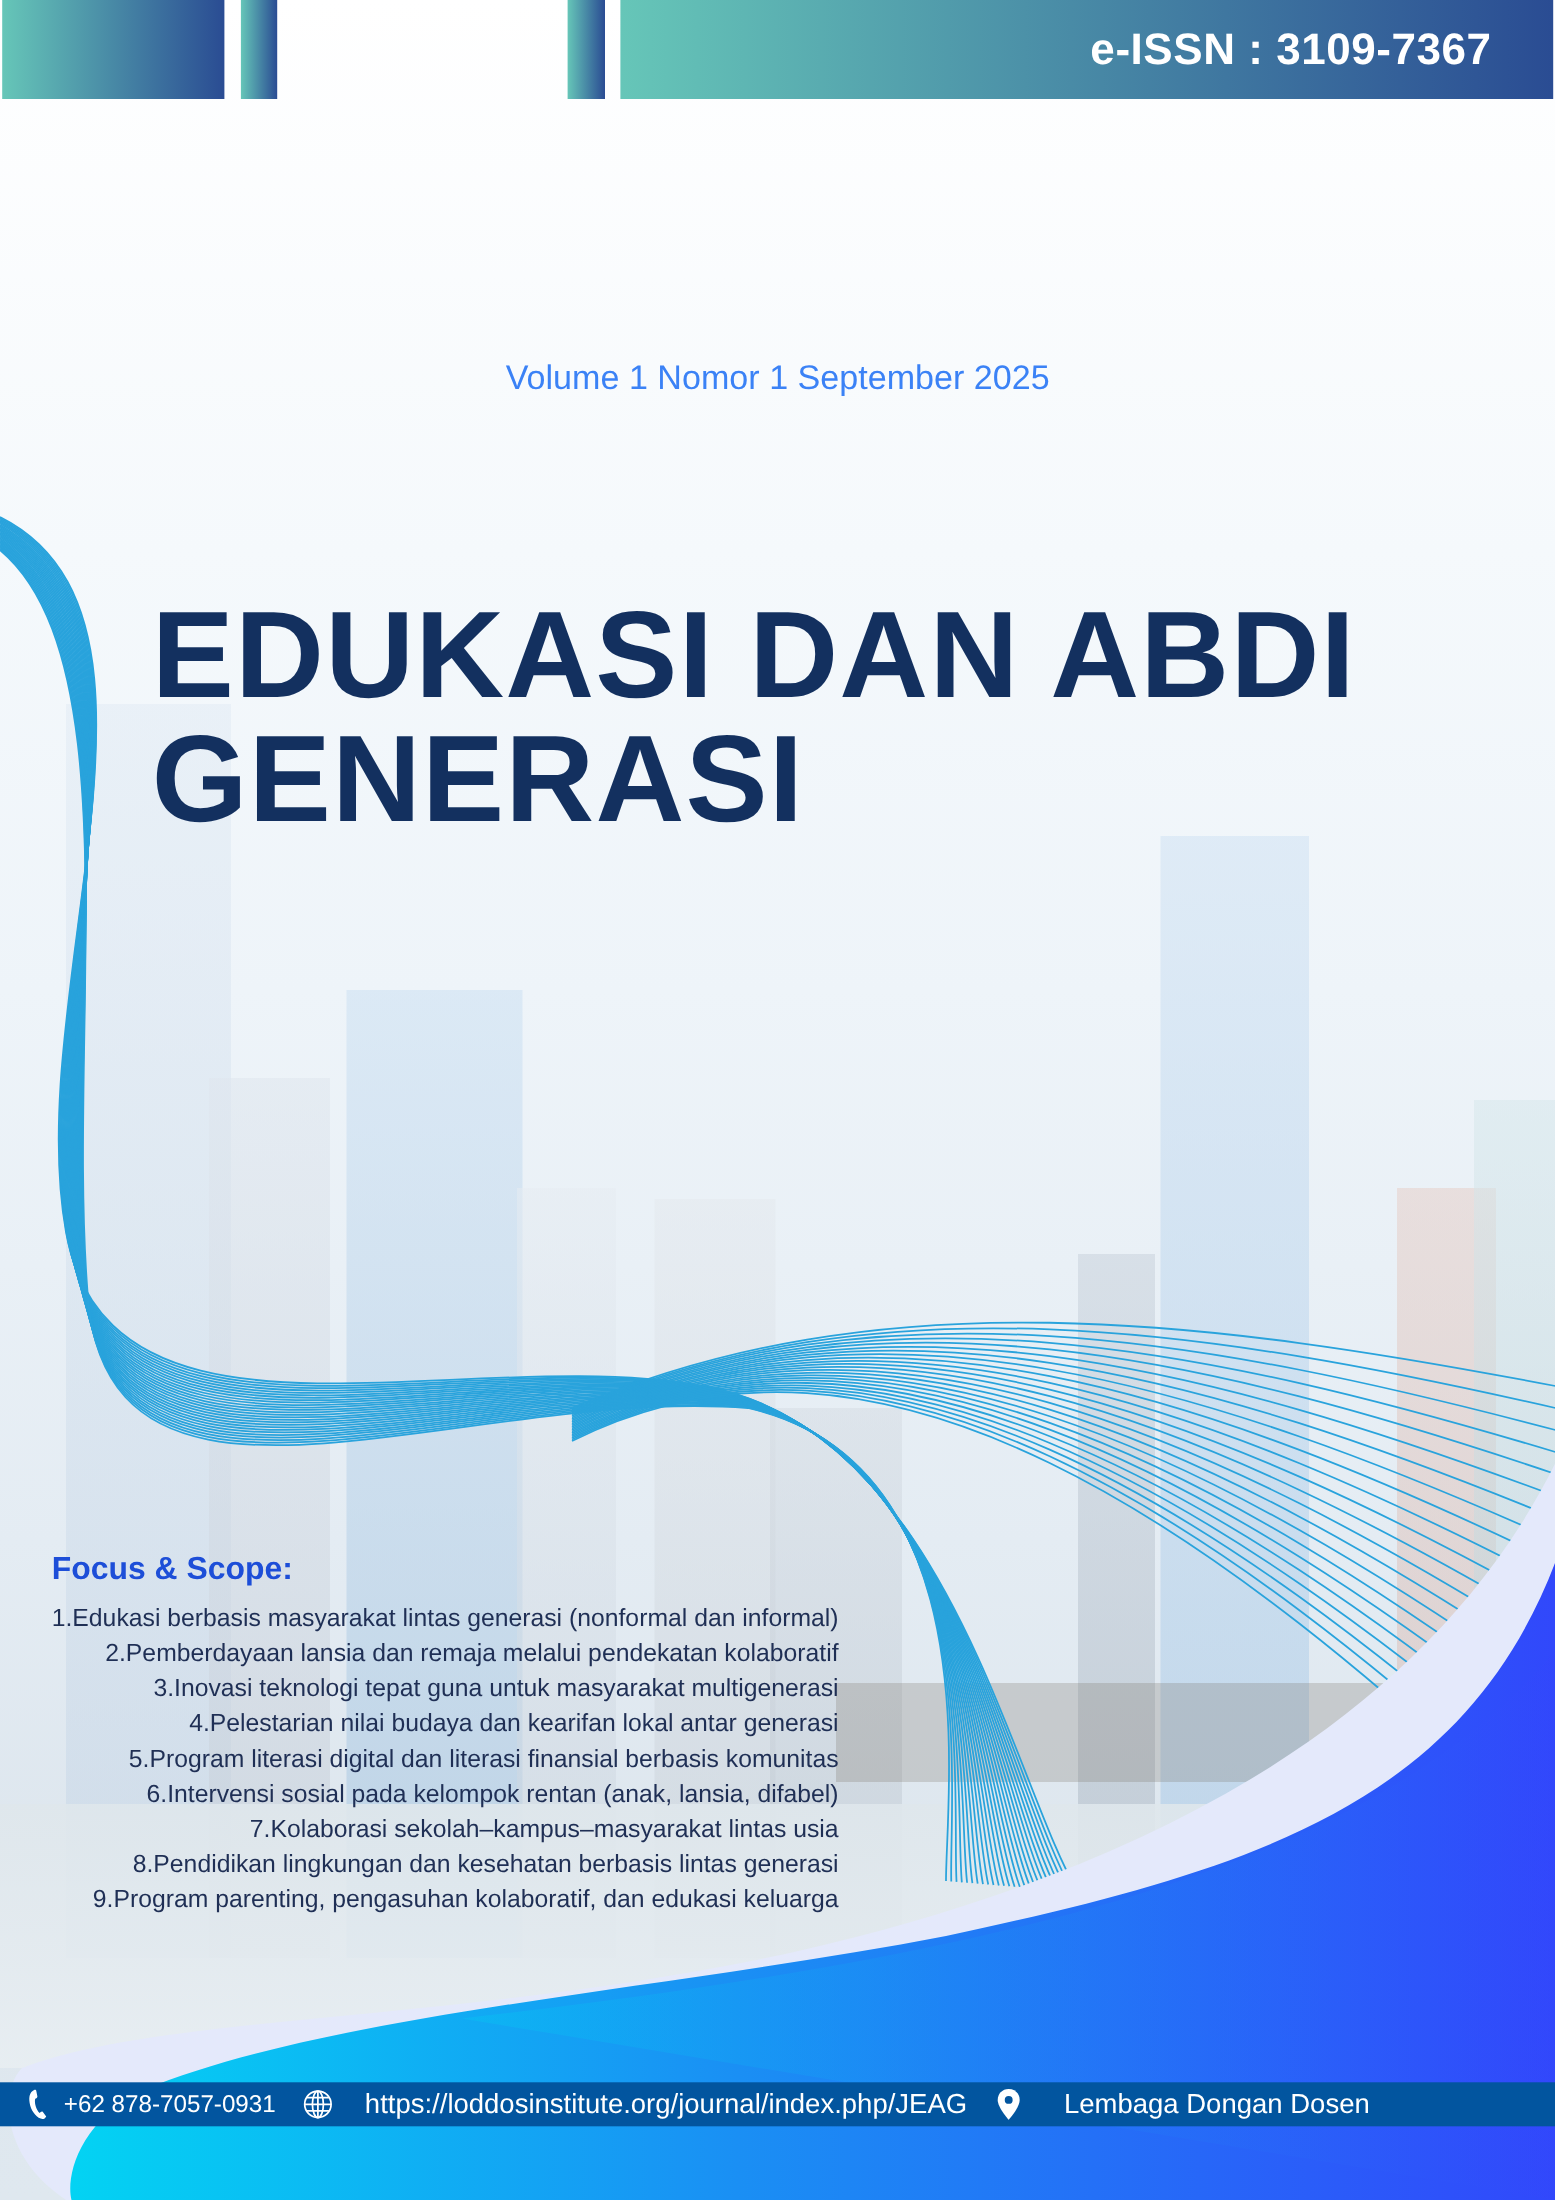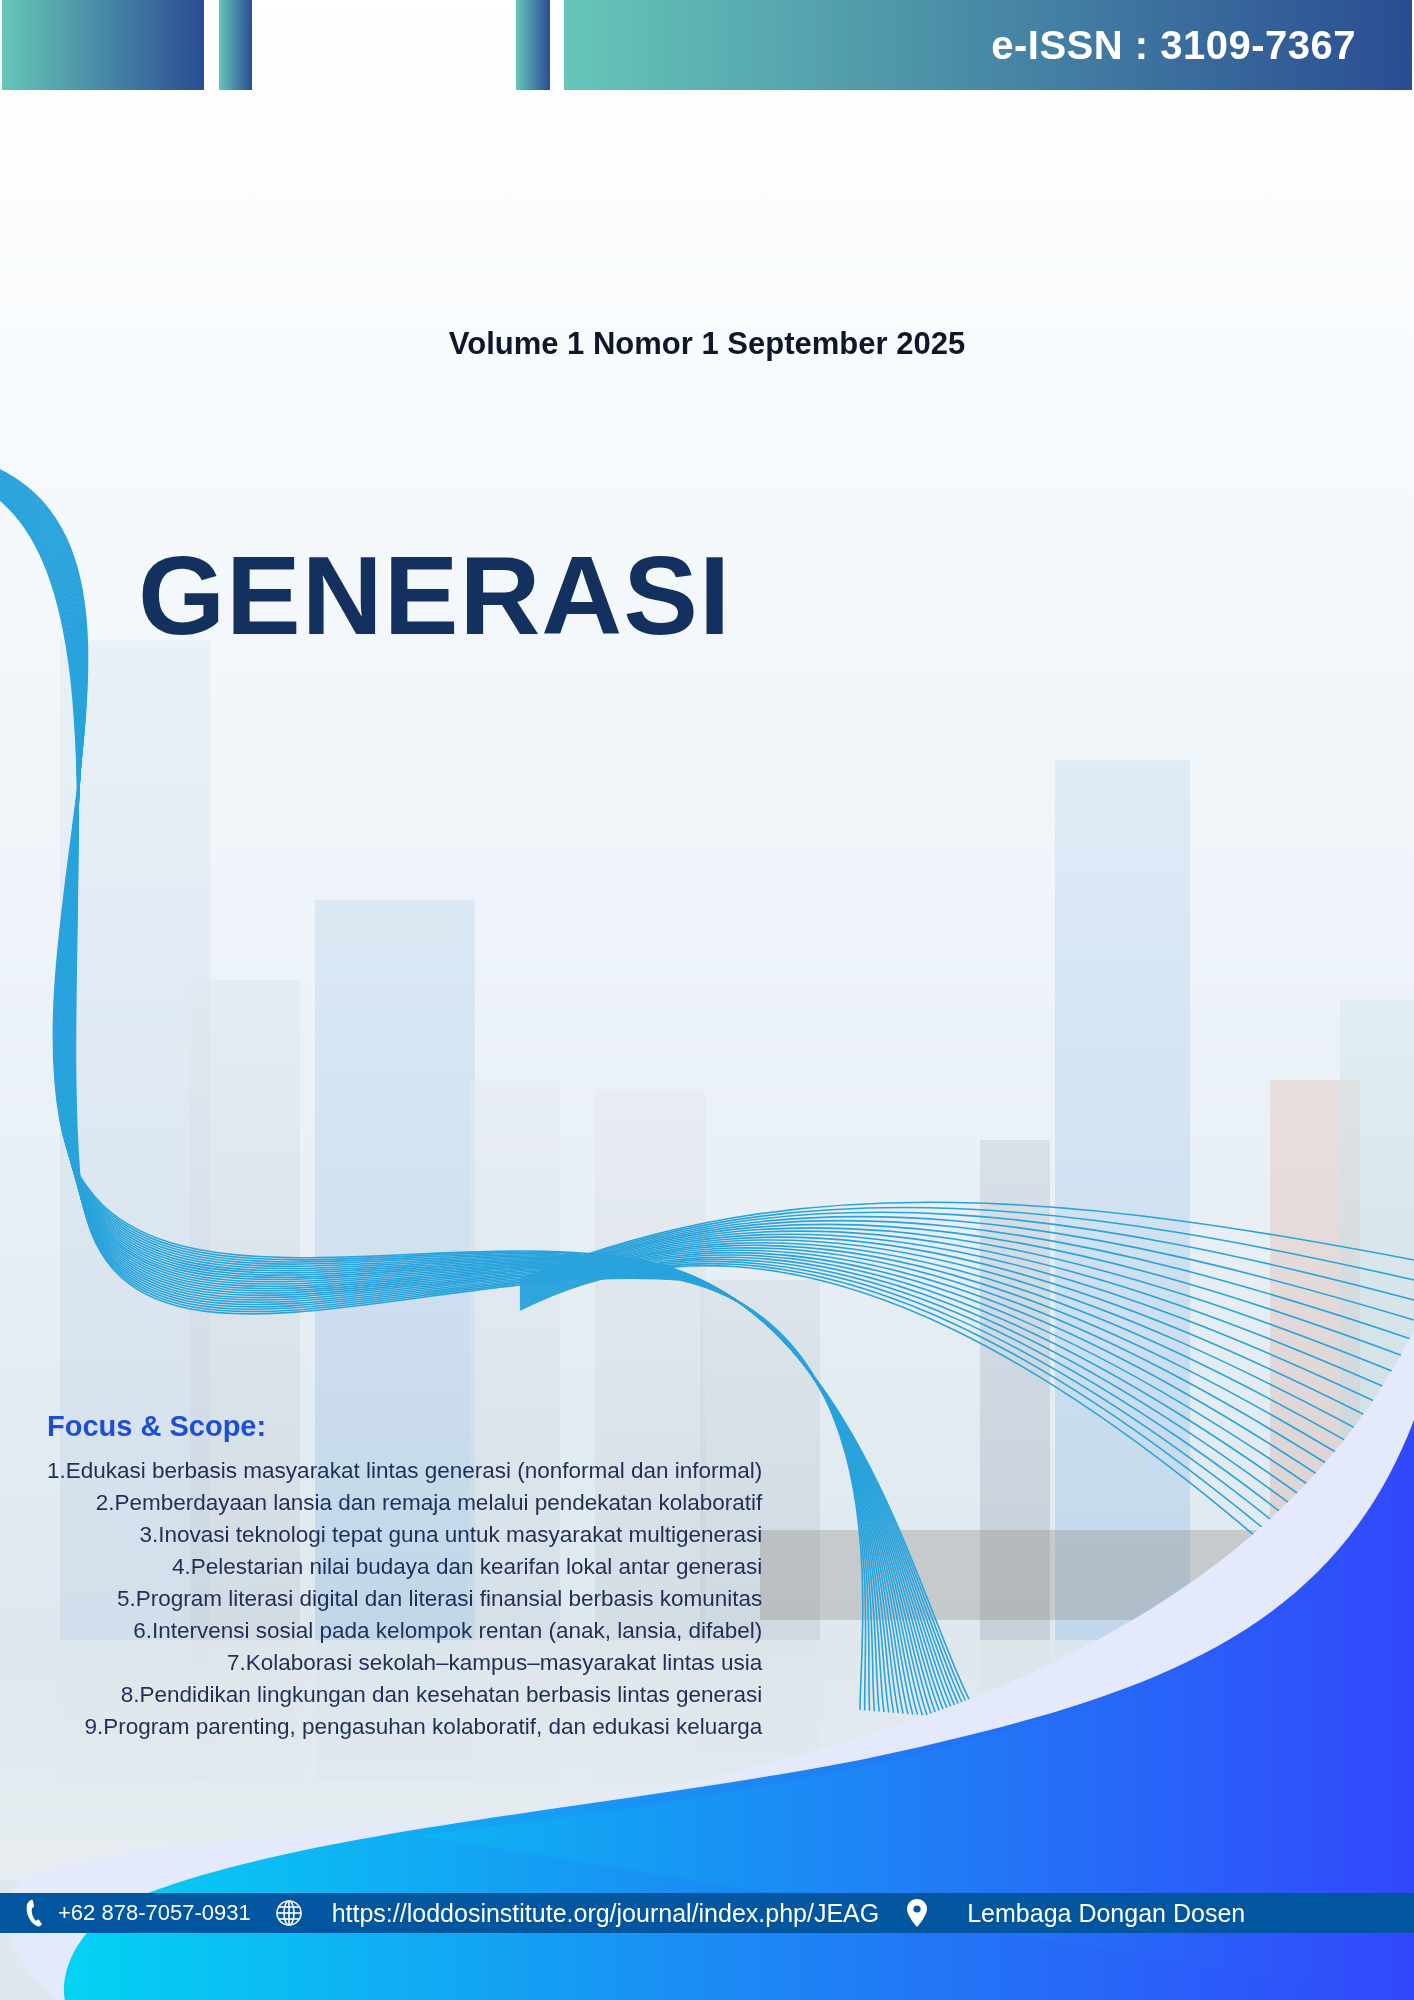--- a/index.html
+++ b/index.html
@@ -31,21 +31,21 @@
     .tb-block { position: absolute; top: 0; height: 90px; background: linear-gradient(90deg, #66c6b8 0%, #2a4c93 100%); }
     .tb-a { left: 2px; width: 202px; }
     .tb-b { left: 219px; width: 33px; }
     .tb-c { left: 516px; width: 34px; }
     .tb-d { left: 564px; width: 848px; display: flex; align-items: center; justify-content: flex-end; padding-right: 56px; }
     .issn { color: #ffffff; font-family: "Liberation Sans", sans-serif; font-weight: 700; font-size: 40px; letter-spacing: 0.5px; }
 
     
     .volume {
       position: absolute; top: 326px; left: 0; width: 1414px; text-align: center;
-      color: #0f172a; font-family: "Liberation Sans", sans-serif; font-weight: 700; font-size: 31px; z-index: 4;
+      color: #3b82f6; font-family: "Liberation Sans", sans-serif; font-weight: 400; font-size: 31px; z-index: 4;
     }
 
     
     .title {
       position: absolute; top: 540px; left: 138px; z-index: 4;
       color: #13305f; font-family: "Liberation Sans", sans-serif; font-weight: 700;
       font-size: 112px; line-height: 112px; letter-spacing: 1px;
     }
     .title div { white-space: nowrap; }
 
@@ -170,20 +170,21 @@
   <div class="tb-block tb-b"></div>
   <div class="tb-block tb-c"></div>
   <div class="tb-block tb-d">
     <span class="issn">e-ISSN : 3109-7367</span>
   </div>
 </div>
 
 <div class="volume">Volume 1 Nomor 1 September 2025</div>
 
 <div class="title">
+  <div>EDUKASI DAN ABDI</div>
   <div>GENERASI</div>
 </div>
 
 <div class="focus">
   <div class="focus-title">Focus &amp; Scope:</div>
   <ul class="focus-list">
     <li>1.Edukasi berbasis masyarakat lintas generasi (nonformal dan informal)</li>
     <li>2.Pemberdayaan lansia dan remaja melalui pendekatan kolaboratif</li>
     <li>3.Inovasi teknologi tepat guna untuk masyarakat multigenerasi</li>
     <li>4.Pelestarian nilai budaya dan kearifan lokal antar generasi</li>

